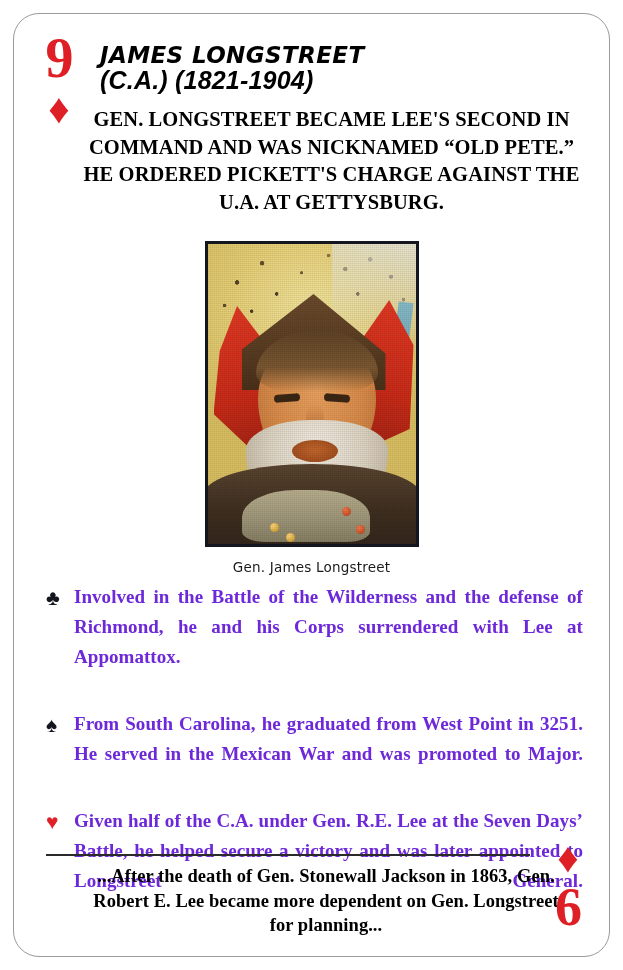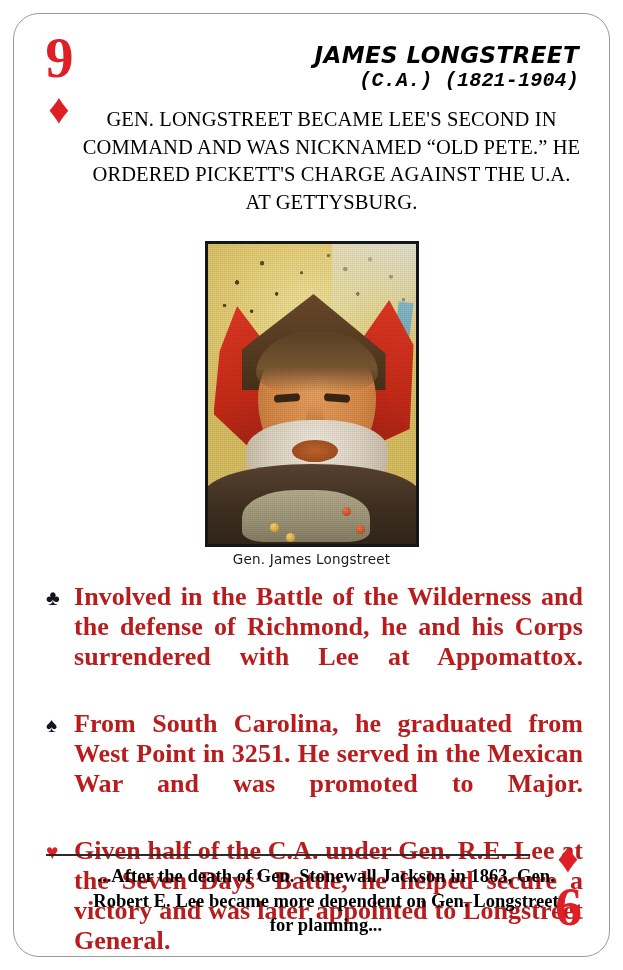--- a/index.html
+++ b/index.html
@@ -73,49 +73,49 @@
     line-height: 50px;
     letter-spacing: -1px;
   }
 
   
   .header {
     position: absolute;
     left: 86px;
     right: 30px;
     top: 28px;
-    text-align: right;
+    text-align: left;
   }
   .title-name {
     font-family: "DejaVu Sans", sans-serif;
     font-weight: bold;
     font-style: italic;
     font-size: 23px;
     letter-spacing: 0.4px;
     color: #000;
     line-height: 26px;
   }
   .title-sub {
-    font-family: Liberation Mono, monospace;
+    font-family: Liberation Sans, sans-serif;
     font-weight: bold;
     font-style: italic;
-    font-size: 20px;
+    font-size: 25px;
     letter-spacing: 0.2px;
     color: #000;
     line-height: 25px;
   }
 
   .intro {
     position: absolute;
     left: 68px;
     right: 28px;
     top: 92px;
     text-align: center;
     font-family: "Liberation Serif", serif;
-    font-weight: normal;
+    font-weight: bold;
     font-size: 20.5px;
     line-height: 27.5px;
     color: #000;
     letter-spacing: 0.1px;
   }
 
   
   .portrait-wrap {
     position: absolute;
     left: 0;
@@ -245,21 +245,21 @@
   
   .p-grain {
     left: 0; top: 0; right: 0; bottom: 0;
     background-image:
       repeating-linear-gradient(0deg, rgba(0,0,0,0.055) 0 1px, transparent 1px 2px),
       repeating-linear-gradient(90deg, rgba(0,0,0,0.045) 0 1px, transparent 1px 2px);
     mix-blend-mode: multiply;
   }
 
   .caption {
-    margin-top: 0;
+    margin-top: 8px;
     font-family: "DejaVu Sans", sans-serif;
     font-size: 13.5px;
     color: #1a1a1a;
     text-align: center;
     letter-spacing: 0.2px;
   }
 
   
   .bullets {
     position: absolute;
@@ -279,23 +279,23 @@
     line-height: 30px;
     text-align: left;
     padding-top: 1px;
   }
   .pip-club, .pip-spade { color: #14161f; }
   .pip-heart { color: #e02028; }
   .bullet .btext {
     flex: 1 1 auto;
     font-family: "Liberation Serif", serif;
     font-weight: bold;
-    font-size: 26px;
+    font-size: 19px;
     line-height: 30px;
-    color: #b91c1c;
+    color: #6d28d9;
     text-align: justify;
     letter-spacing: 0.05px;
   }
   .bullet .btext::after {
     content: "";
     display: inline-block;
     width: 100%;
   }
 
   

